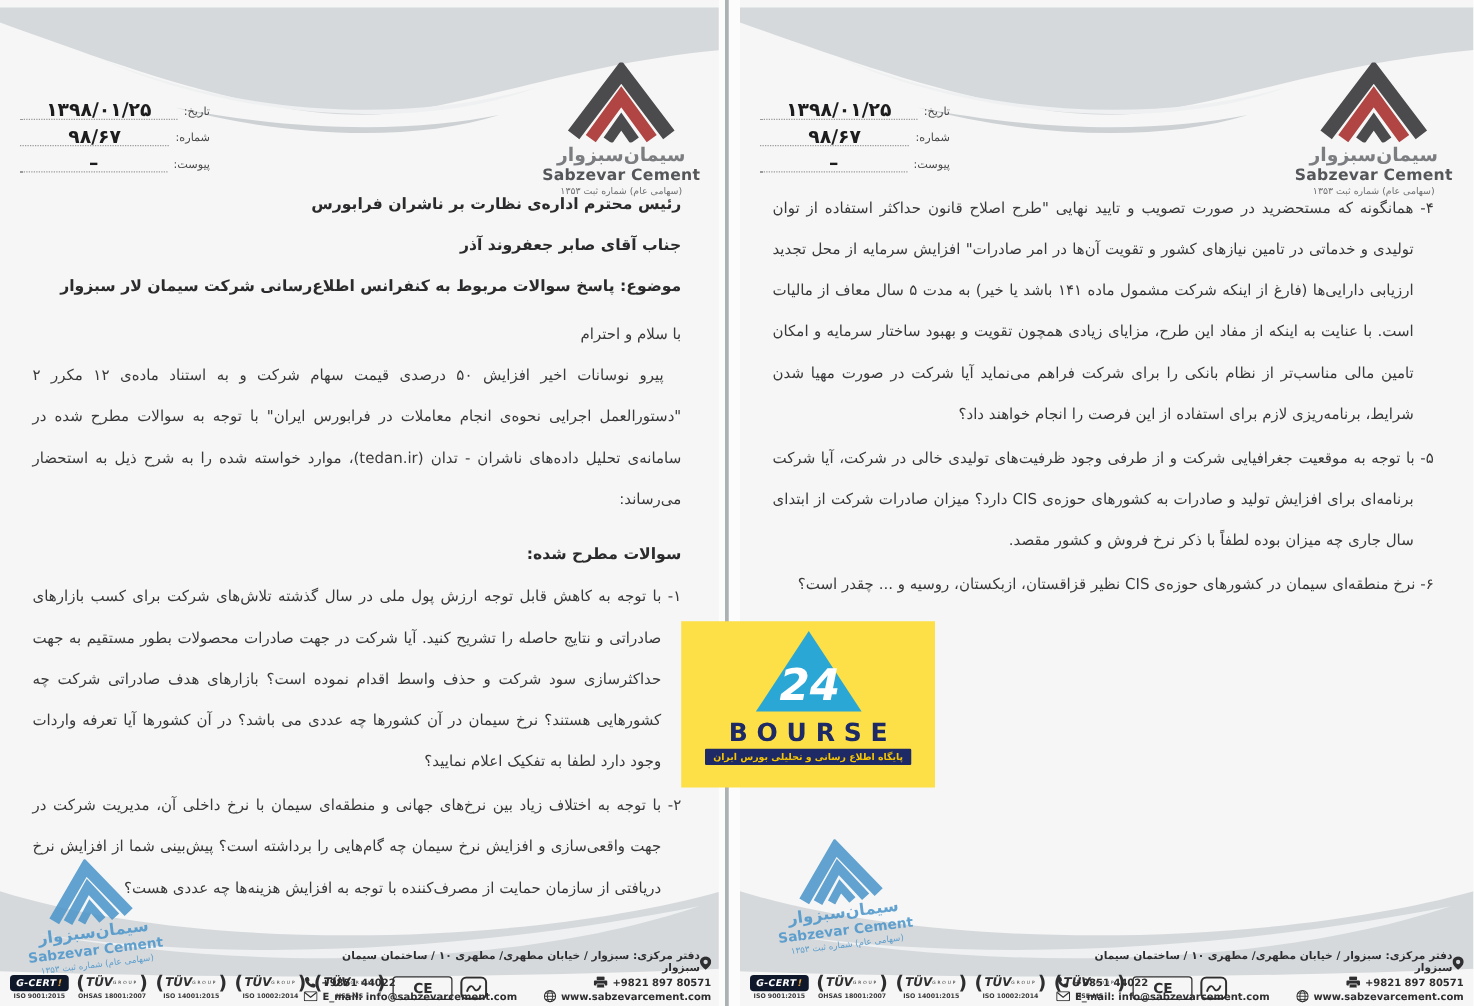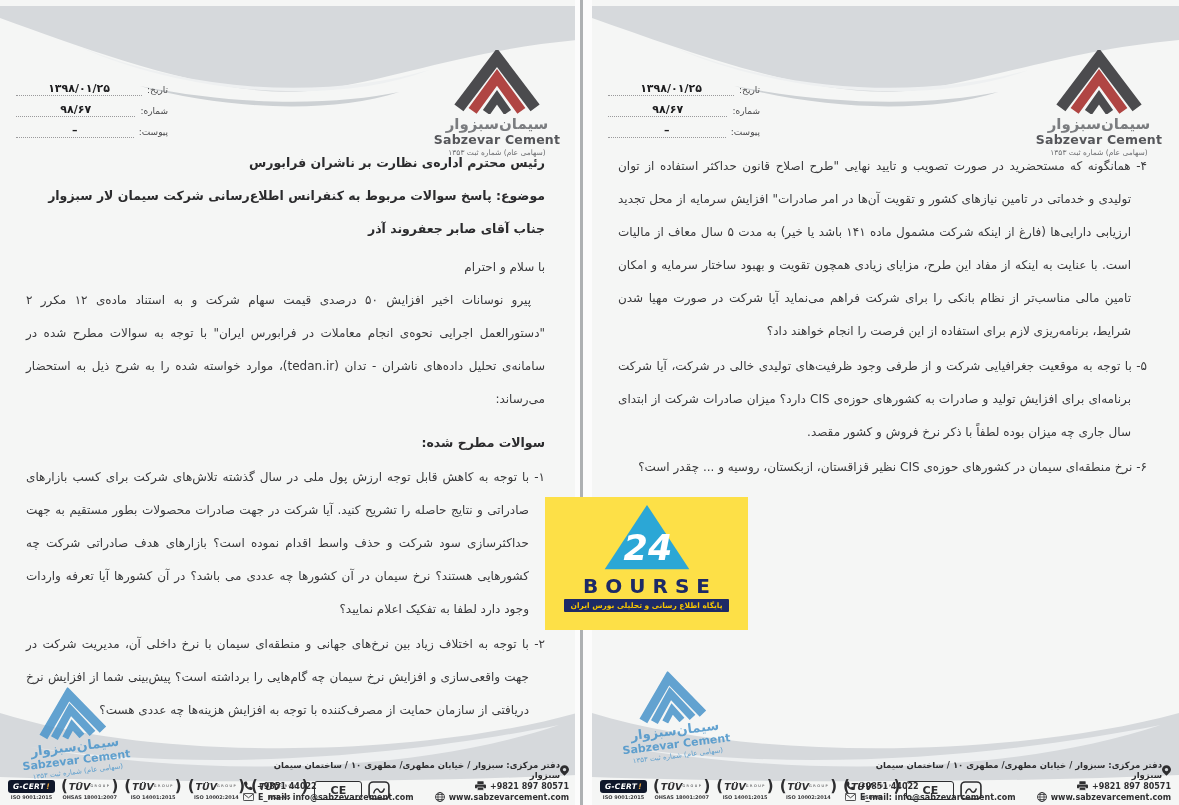--- a/index.html
+++ b/index.html
@@ -18,21 +18,21 @@
   .divider::after { content:""; position:absolute; left:5px; top:0; width:3px; height:100%; background:#aeb1b3; }
 
   .hdr { position:absolute; top:0; left:0; width:100%; height:135px; }
   .ftr { position:absolute; bottom:0; left:0; width:100%; height:130px; }
 
   
   .meta { position:absolute; top:82px; left:16px; width:152px; direction:rtl; }
   .meta-row { display:flex; align-items:flex-end; gap:5px; margin-bottom:7px; }
   .meta-label { font-size:9px; color:#4a4a4c; white-space:nowrap; padding-bottom:1px; }
   .meta-line { flex:1; border-bottom:1px dotted #9a9a9c; text-align:center;
-               font-weight:bold; font-size:11px; color:#1c1c1e; line-height:13px; }
+               font-weight:bold; font-size:15px; color:#1c1c1e; line-height:13px; }
 
   
   .brand { position:absolute; top:50px; right:14px; width:132px; text-align:center; }
   .brand-chev { width:92px; height:64px; display:block; margin:0 auto 2px auto; }
   .brand-fa  { font-size:15px; font-weight:bold; color:#7b7d80; direction:rtl; line-height:16px; }
   .brand-en  { font-size:12.5px; font-weight:bold; color:#55565a; letter-spacing:.2px; line-height:15px; }
   .brand-reg { font-size:7.5px; color:#6d6e71; direction:rtl; line-height:11px; }
 
   
   .body { position:absolute; left:26px; right:32px; top:146px; direction:rtl;
@@ -124,22 +124,22 @@
         <polyline points="28,80 60,36 92,80" stroke="#b04543" stroke-width="13" fill="none" stroke-linejoin="miter" stroke-miterlimit="10"></polyline>
         <polyline points="46,82 60,62 74,82" stroke="#4b4b4e" stroke-width="11" fill="none" stroke-linejoin="miter" stroke-miterlimit="10"></polyline>
       </svg>
       <div class="brand-fa">سیمان‌سبزوار</div>
       <div class="brand-en">Sabzevar Cement</div>
       <div class="brand-reg">(سهامی عام) شماره ثبت ۱۳۵۳</div>
     </div>
 
     <div class="body">
       <p class="h">رئیس محترم اداره‌ی نظارت بر ناشران فرابورس</p>
+      <p class="h">جناب آقای صابر جعفروند آذر</p>
       <p class="h">موضوع: پاسخ سوالات مربوط به کنفرانس اطلاع‌رسانی شرکت سیمان لار سبزوار</p>
-      <p class="h">جناب آقای صابر جعفروند آذر</p>
       <p class="sal">با سلام و احترام</p>
       <p class="intro">پیرو نوسانات اخیر افزایش ۵۰ درصدی قیمت سهام شرکت و به استناد ماده‌ی ۱۲ مکرر ۲ "دستورالعمل اجرایی نحوه‌ی انجام معاملات در فرابورس ایران" با توجه به سوالات مطرح شده در سامانه‌ی تحلیل داده‌های ناشران - تدان (tedan.ir)، موارد خواسته شده را به شرح ذیل به استحضار می‌رساند:</p>
       <p class="h qh">سوالات مطرح شده:</p>
       <p class="q">۱- با توجه به کاهش قابل توجه ارزش پول ملی در سال گذشته تلاش‌های شرکت برای کسب بازارهای صادراتی و نتایج حاصله را تشریح کنید. آیا شرکت در جهت صادرات محصولات بطور مستقیم به جهت حداکثرسازی سود شرکت و حذف واسط اقدام نموده است؟ بازارهای هدف صادراتی شرکت چه کشورهایی هستند؟ نرخ سیمان در آن کشورها چه عددی می باشد؟ در آن کشورها آیا تعرفه واردات وجود دارد لطفا به تفکیک اعلام نمایید؟</p>
       <p class="q">۲- با توجه به اختلاف زیاد بین نرخ‌های جهانی و منطقه‌ای سیمان با نرخ داخلی آن، مدیریت شرکت در جهت واقعی‌سازی و افزایش نرخ سیمان چه گام‌هایی را برداشته است؟ پیش‌بینی شما از افزایش نرخ دریافتی از سازمان حمایت از مصرف‌کننده با توجه به افزایش هزینه‌ها چه عددی هست؟</p>
     </div>
 
     <svg class="ftr" viewBox="0 0 578 130" preserveAspectRatio="none">
       <path d="M0,38 C160,88 420,82 578,38 L578,100 C400,108 170,108 0,102 Z" fill="#d6d9dc"></path>
       <path d="M30,72 C220,100 420,78 560,50 C430,94 230,106 30,72 Z" fill="#eef0f1"></path>

